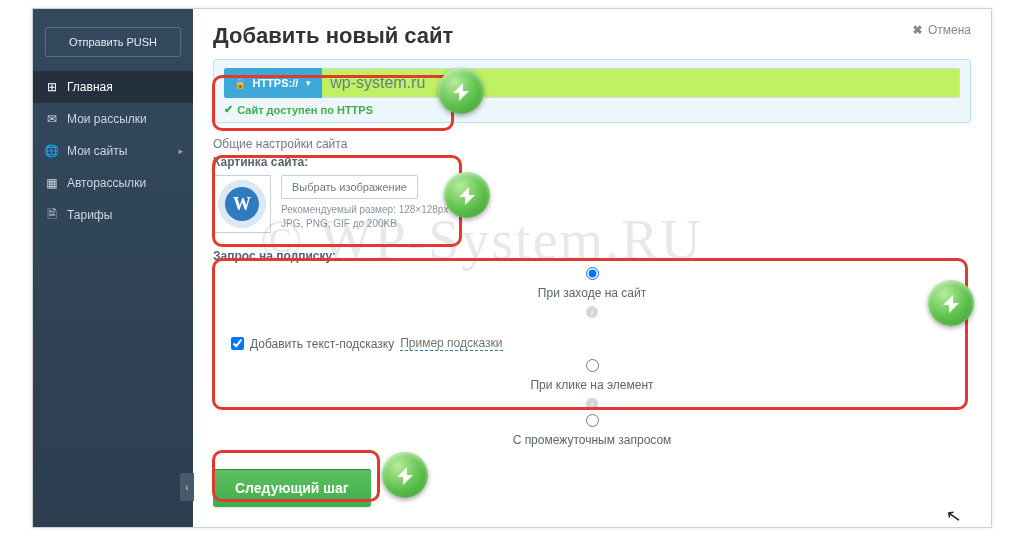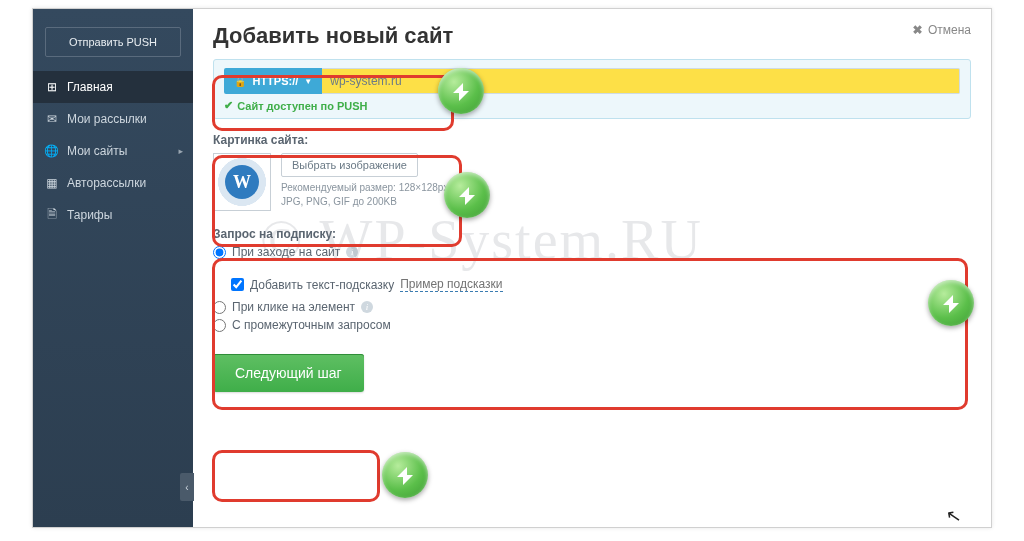--- a/index.html
+++ b/index.html
@@ -15,39 +15,39 @@
 .main { flex: 1; padding: 14px 20px 20px 20px; overflow: hidden; position: relative; }
 .header-row { display: flex; justify-content: space-between; align-items: flex-start; margin-bottom: 10px; }
 .page-title { font-size: 22px; font-weight: 700; color: #333; }
 .cancel { color: #888; font-size: 12px; cursor: pointer; }
 .cancel .x { font-weight: bold; margin-right: 2px; }
 .url-panel { background: #edf7fb; border: 1px solid #bfe1ee; border-radius: 3px; padding: 8px 10px 6px; margin-bottom: 14px; position: relative; }
 .url-row { display: flex; align-items: stretch; }
 .proto-btn { background: #3ea9d7; color: #fff; border: none; padding: 6px 10px; font-size: 11px; font-weight: 700; display: flex; align-items: center; gap: 6px; border-radius: 2px 0 0 2px; cursor: pointer; }
 .proto-btn .lock { font-size: 10px; }
 .proto-btn .dd { font-size: 8px; }
-.url-input { flex: 1; border: 1px solid #cfdbe2; border-left: none; padding: 5px 8px; font-size: 12px; color: #6b7a86; background: #fde047; border-radius: 0 2px 2px 0; }
+.url-input { flex: 1; border: 1px solid #cfdbe2; border-left: none; padding: 5px 8px; font-size: 16px; color: #6b7a86; background: #bef264; border-radius: 0 2px 2px 0; }
 .https-ok { display: flex; align-items: center; gap: 4px; color: #3fae49; font-size: 11px; margin-top: 5px; font-weight: 600; }
 .https-ok .chk { font-size: 11px; }
 .section-title { font-size: 12px; color: #6b7a86; margin-bottom: 4px; }
 .image-block { display: flex; gap: 10px; align-items: flex-start; padding: 4px 0 6px; }
 .thumb { width: 58px; height: 58px; border: 1px solid #c7cfd6; background: radial-gradient(circle at 50% 50%, #fff 30%, #dbe7f2 31%, #dbe7f2 60%, #fff 61%); display: flex; align-items: center; justify-content: center; }
 .thumb .w { width: 34px; height: 34px; border-radius: 50%; background: #2f7bbf; color: #fff; display: flex; align-items: center; justify-content: center; font-size: 18px; font-weight: 700; font-family: Georgia, serif; }
 .choose-btn { border: 1px solid #c7cfd6; background: #fff; color: #6b7a86; font-size: 11px; padding: 5px 10px; border-radius: 2px; cursor: pointer; margin-bottom: 4px; }
 .hint-text { font-size: 10px; color: #8a959f; line-height: 1.35; }
 .field-label { font-size: 12px; font-weight: 700; color: #5a6570; margin-bottom: 2px; }
 .sub-block { margin-top: 10px; }
-.radio-row { display: flex; align-items: center; gap: 6px; font-size: 12px; color: #5a6570; margin: 4px 0; }
+.radio-row { display: flex; align-items: center; gap: 6px; font-size: 12px; color: #5a6570; margin: 4px 0; flex-direction: column; }
 .radio-row input { margin: 0; }
 .info-i { display:inline-flex; width:12px; height:12px; border-radius:50%; background:#cfd8df; color:#fff; font-size:9px; align-items:center; justify-content:center; font-style: italic; font-family: Georgia, serif; }
 .cb-row { display:flex; align-items:center; gap:6px; font-size:12px; color:#5a6570; margin: 18px 0 6px 18px; }
 .cb-row a { color:#737373; text-decoration: none; border-bottom: 1px dashed #3a7bb0; font-size: 12px; }
 .hint-label { font-size:12px; font-weight:700; color:#5a6570; margin: 6px 0 4px 18px; }
 .hint-area { margin-left: 18px; width: calc(100% - 18px); min-height: 46px; border:1px solid #cfd8df; border-radius:2px; padding:6px 8px; font-size:12px; color:#8a959f; font-family: inherit; resize: vertical; }
-.next-btn { margin-top: 18px; background: linear-gradient(180deg,#5fbf63,#3fae49); color:#fff; border:none; padding: 11px 22px; font-size: 14px; font-weight: 400; border-radius: 3px; cursor:pointer; box-shadow: 0 1px 0 #2f8d38 inset, 0 1px 2px rgba(0,0,0,.15); }
+.next-btn { margin-top: 18px; background: linear-gradient(180deg,#5fbf63,#3fae49); color:#fff; border:none; padding: 11px 22px; font-size: 14px; font-weight: 700; border-radius: 3px; cursor:pointer; box-shadow: 0 1px 0 #2f8d38 inset, 0 1px 2px rgba(0,0,0,.15); }
 
 .hl { position: absolute; border: 3px solid #e03b2e; border-radius: 10px; pointer-events: none; z-index: 50; }
 .hl1 { left: 212px; top: 75px; width: 242px; height: 56px; }
 .hl2 { left: 212px; top: 155px; width: 250px; height: 92px; }
 .hl3 { left: 212px; top: 258px; width: 756px; height: 152px; }
 .hl4 { left: 212px; top: 450px; width: 168px; height: 52px; }
 
 .badge { position: absolute; width: 46px; height: 46px; border-radius: 50%; background: radial-gradient(circle at 35% 30%, #b6ec9c, #5bbf4a 55%, #3c9a33 100%); box-shadow: 0 2px 5px rgba(0,0,0,.35), inset 0 2px 4px rgba(255,255,255,.6); display:flex; align-items:center; justify-content:center; z-index: 60; pointer-events:none; }
 .badge svg { width: 24px; height: 24px; }
 .b1 { left: 438px; top: 68px; }
@@ -107,24 +107,25 @@
       <div class="url-row">
         <button class="proto-btn">
           <span class="lock">🔒</span>
           <span>HTTPS://</span>
           <span class="dd">▼</span>
         </button>
         <input class="url-input" value="wp-system.ru" style="">
       </div>
       <div class="https-ok">
         <span class="chk">✔</span>
-        <span>Сайт доступен по PUSH</span>
+        <span>Сайт доступен по HTTPS</span>
       </div>
     </div>
 
+    <div class="section-title">Общие настройки сайта</div>
 
     <div class="field-label">Картинка сайта:</div>
     <div class="image-block">
       <div class="thumb">
         <div class="w">W</div>
       </div>
       <div>
         <button class="choose-btn">Выбрать изображение</button>
         <div class="hint-text">Рекомендуемый размер: 128×128px</div>
         <div class="hint-text">JPG, PNG, GIF до 200KB</div>

